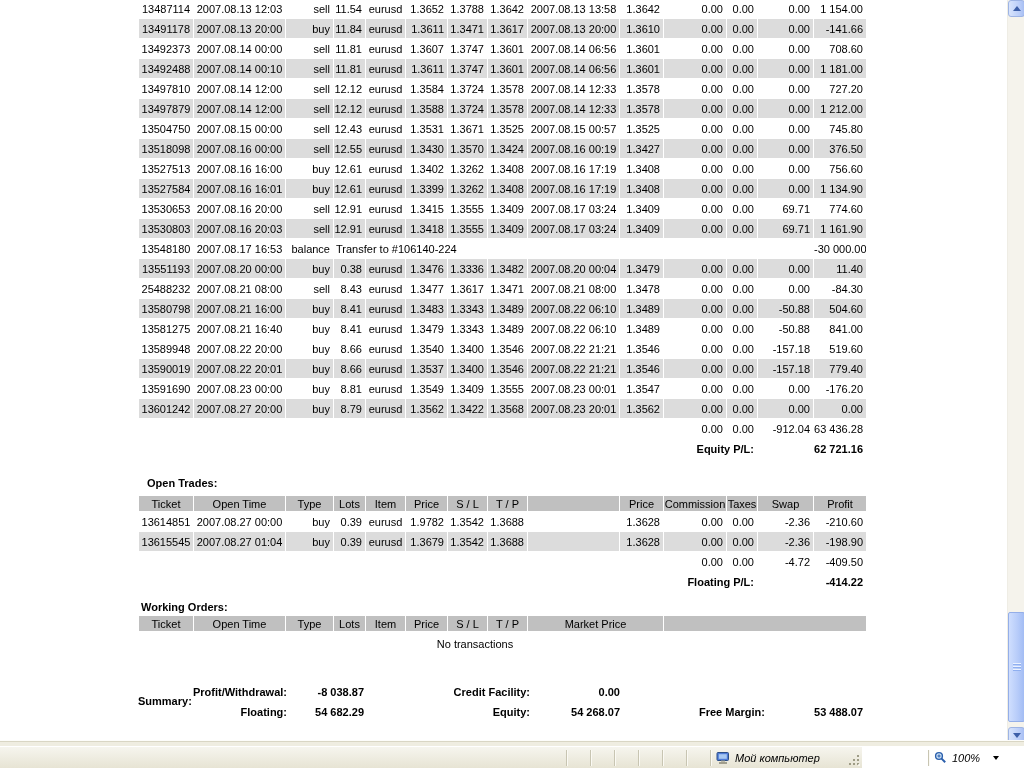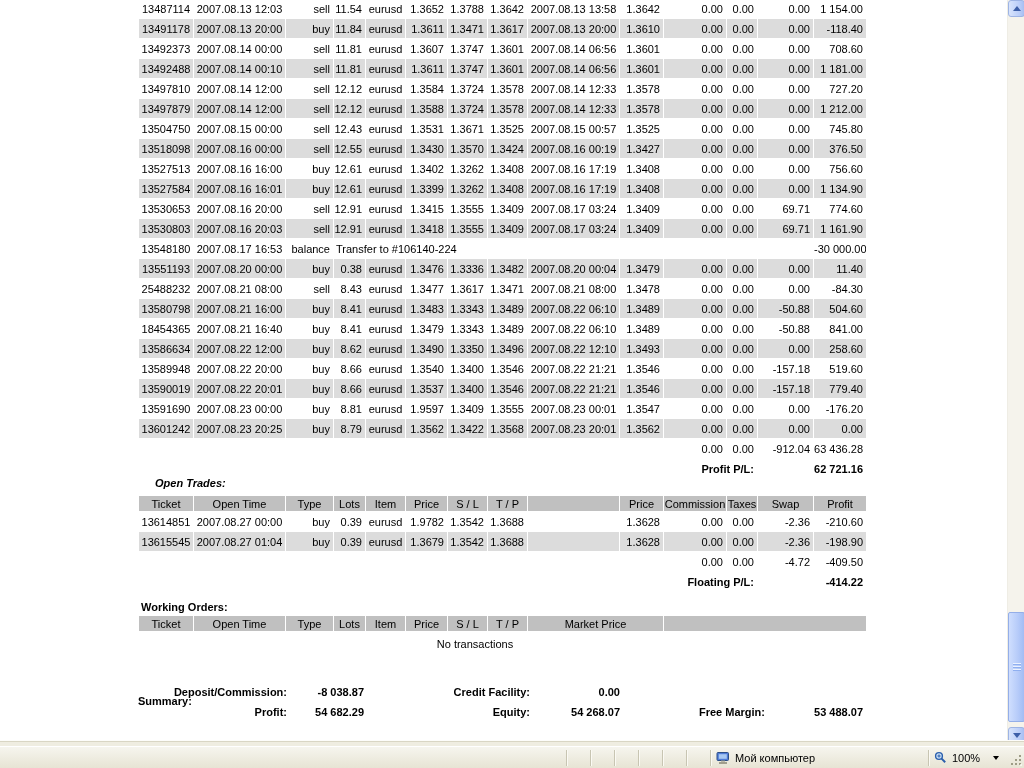--- a/index.html
+++ b/index.html
@@ -16,21 +16,21 @@
   table.mt { border-collapse:separate; border-spacing:1px; table-layout:fixed; width:729px; }
   table.mt td { height:19px; white-space:nowrap; overflow:hidden; font-size:11px; }
   tr.hdr td { background:#C0C0C0; height:15px; text-align:center; }
   tr.shaded td { background:#DCDCDC; }
   td.al-r { text-align:right; padding-right:3px; }
   td.al-c { text-align:center; }
   td.al-l { text-align:left; padding-left:2px; }
   .bold { font-weight:bold; }
 
   #closed-table  { position:absolute; left:0; top:-2px; }
-  #open-label    { position:absolute; left:17px; top:477px; font-weight:bold;font-style:italic; }
+  #open-label    { position:absolute; left:9px; top:477px; font-weight:bold; }
   #open-table    { position:absolute; left:0; top:495px; }
   #wo-label      { position:absolute; left:3px; top:601px; font-weight:bold; }
   #wo-table      { position:absolute; left:0; top:615px; }
   #no-trans      { position:absolute; left:0; top:638px; width:674px; text-align:center; }
   #summary-label { position:absolute; left:0; top:695px; font-weight:bold; }
   #summary-table { position:absolute; left:0; top:682px; border-collapse:collapse; table-layout:fixed; width:725px; }
   #summary-table td { height:20px; text-align:right; font-weight:bold; white-space:nowrap; }
 
   
   .vscroll { position:absolute; left:1007px; top:0; width:17px; height:744px;
@@ -45,22 +45,22 @@
   .arr-down { width:0; height:0; border-left:4px solid transparent; border-right:4px solid transparent; border-top:5px solid #3D5FA8; }
   .sb-thumb { position:absolute; left:0; top:612px; width:17px; height:110px;
               background:linear-gradient(90deg,#CFDEFE,#B6CBF9 60%,#A2BCF4);
               border:1px solid #94AEE8; border-radius:2px; }
   .sb-grip  { position:absolute; left:4px; top:50px; width:8px; height:9px;
               background:repeating-linear-gradient(180deg,#EAF1FF 0 1px,#8FAFF0 1px 2px,rgba(0,0,0,0) 2px 3px); }
 
   
   .bottom-strip { position:absolute; left:0; top:740px; width:1024px; height:6px;
                   background:linear-gradient(#FDFDFA 0 1px,#D9D6C4 1px 2px,#EFEDE1 2px 6px); }
-  .statusbar { position:absolute; left:0; top:746px; width:1024px; height:22px;
-               background:linear-gradient(#F6F5EE,#E7E4D4); border-top:1px solid #fff; }
+  .statusbar { position:absolute; left:0; top:746px; width:862px; height:22px;
+               background:linear-gradient(#F6F5EE,#E7E4D4); border-top:1px solid #fff;font-style:italic; }
   .sep { position:absolute; top:3px; width:2px; height:16px;
          border-left:1px solid #C8C5B2; border-right:1px solid #FBFAF4; }
   .sb-pane { position:absolute; top:0; height:21px; display:flex; align-items:center; }
   .zone-pane { left:716px; width:200px; gap:5px; }
   .zoom-pane { left:934px; width:70px; gap:5px; }
   .dd-arrow { width:0; height:0; border-left:3px solid transparent; border-right:3px solid transparent; border-top:4px solid #000; margin-left:8px; }
   .resize-grip { position:absolute; right:1px; bottom:1px; width:14px; height:14px; }
 </style>
 </head>
 <body>
@@ -109,21 +109,21 @@
             <td class="al-r">11.84</td>
             <td class="al-c">eurusd</td>
             <td class="al-r">1.3611</td>
             <td class="al-r">1.3471</td>
             <td class="al-r">1.3617</td>
             <td class="al-c">2007.08.13 20:00</td>
             <td class="al-r">1.3610</td>
             <td class="al-r">0.00</td>
             <td class="al-r">0.00</td>
             <td class="al-r">0.00</td>
-            <td class="al-r">-118.40</td>
+            <td class="al-r">-141.66</td>
           </tr>
           <tr>
             <td class="al-c">13492373</td>
             <td class="al-c">2007.08.14 00:00</td>
             <td class="al-r">sell</td>
             <td class="al-r">11.81</td>
             <td class="al-c">eurusd</td>
             <td class="al-r">1.3607</td>
             <td class="al-r">1.3747</td>
             <td class="al-r">1.3601</td>
@@ -327,51 +327,35 @@
             <td class="al-r">1.3343</td>
             <td class="al-r">1.3489</td>
             <td class="al-c">2007.08.22 06:10</td>
             <td class="al-r">1.3489</td>
             <td class="al-r">0.00</td>
             <td class="al-r">0.00</td>
             <td class="al-r">-50.88</td>
             <td class="al-r">504.60</td>
           </tr>
           <tr>
-            <td class="al-c">18454365</td>
+            <td class="al-c">13581275</td>
             <td class="al-c">2007.08.21 16:40</td>
             <td class="al-r">buy</td>
             <td class="al-r">8.41</td>
             <td class="al-c">eurusd</td>
             <td class="al-r">1.3479</td>
             <td class="al-r">1.3343</td>
             <td class="al-r">1.3489</td>
             <td class="al-c">2007.08.22 06:10</td>
             <td class="al-r">1.3489</td>
             <td class="al-r">0.00</td>
             <td class="al-r">0.00</td>
             <td class="al-r">-50.88</td>
             <td class="al-r">841.00</td>
           </tr>
-          <tr class="shaded">
-            <td class="al-c">13586634</td>
-            <td class="al-c">2007.08.22 12:00</td>
-            <td class="al-r">buy</td>
-            <td class="al-r">8.62</td>
-            <td class="al-c">eurusd</td>
-            <td class="al-r">1.3490</td>
-            <td class="al-r">1.3350</td>
-            <td class="al-r">1.3496</td>
-            <td class="al-c">2007.08.22 12:10</td>
-            <td class="al-r">1.3493</td>
-            <td class="al-r">0.00</td>
-            <td class="al-r">0.00</td>
-            <td class="al-r">0.00</td>
-            <td class="al-r">258.60</td>
-          </tr>
           <tr>
             <td class="al-c">13589948</td>
             <td class="al-c">2007.08.22 20:00</td>
             <td class="al-r">buy</td>
             <td class="al-r">8.66</td>
             <td class="al-c">eurusd</td>
             <td class="al-r">1.3540</td>
             <td class="al-r">1.3400</td>
             <td class="al-r">1.3546</td>
             <td class="al-c">2007.08.22 21:21</td>
@@ -396,33 +380,33 @@
             <td class="al-r">0.00</td>
             <td class="al-r">-157.18</td>
             <td class="al-r">779.40</td>
           </tr>
           <tr>
             <td class="al-c">13591690</td>
             <td class="al-c">2007.08.23 00:00</td>
             <td class="al-r">buy</td>
             <td class="al-r">8.81</td>
             <td class="al-c">eurusd</td>
-            <td class="al-r">1.9597</td>
+            <td class="al-r">1.3549</td>
             <td class="al-r">1.3409</td>
             <td class="al-r">1.3555</td>
             <td class="al-c">2007.08.23 00:01</td>
             <td class="al-r">1.3547</td>
             <td class="al-r">0.00</td>
             <td class="al-r">0.00</td>
             <td class="al-r">0.00</td>
             <td class="al-r">-176.20</td>
           </tr>
           <tr class="shaded">
             <td class="al-c">13601242</td>
-            <td class="al-c">2007.08.23 20:25</td>
+            <td class="al-c">2007.08.27 20:00</td>
             <td class="al-r">buy</td>
             <td class="al-r">8.79</td>
             <td class="al-c">eurusd</td>
             <td class="al-r">1.3562</td>
             <td class="al-r">1.3422</td>
             <td class="al-r">1.3568</td>
             <td class="al-c">2007.08.23 20:01</td>
             <td class="al-r">1.3562</td>
             <td class="al-r">0.00</td>
             <td class="al-r">0.00</td>
@@ -430,21 +414,21 @@
             <td class="al-r">0.00</td>
           </tr>
           <tr>
             <td colspan="10"></td>
             <td class="al-r">0.00</td>
             <td class="al-r">0.00</td>
             <td class="al-r">-912.04</td>
             <td class="al-r">63 436.28</td>
           </tr>
           <tr>
-            <td class="al-r bold" colspan="12">Profit P/L:</td>
+            <td class="al-r bold" colspan="12">Equity P/L:</td>
             <td class="al-r bold" colspan="2">62 721.16</td>
           </tr>
         </tbody>
     </table>
 
     <div id="open-label">Open Trades:</div>
 
     <table class="mt" id="open-table">
       <colgroup>
           <col style="width:54px">
@@ -568,29 +552,29 @@
       <colgroup>
           <col style="width:149px">
           <col style="width:77px">
           <col style="width:166px">
           <col style="width:90px">
           <col style="width:145px">
           <col style="width:98px">
         </colgroup>
       <tbody id="summary-body">
           <tr>
-            <td>Deposit/Commission:</td>
+            <td>Profit/Withdrawal:</td>
             <td>-8 038.87</td>
             <td>Credit Facility:</td>
             <td>0.00</td>
             <td></td>
             <td></td>
           </tr>
           <tr>
-            <td>Profit:</td>
+            <td>Floating:</td>
             <td>54 682.29</td>
             <td>Equity:</td>
             <td>54 268.07</td>
             <td>Free Margin:</td>
             <td>53 488.07</td>
           </tr>
         </tbody>
     </table>
 
   </div>

